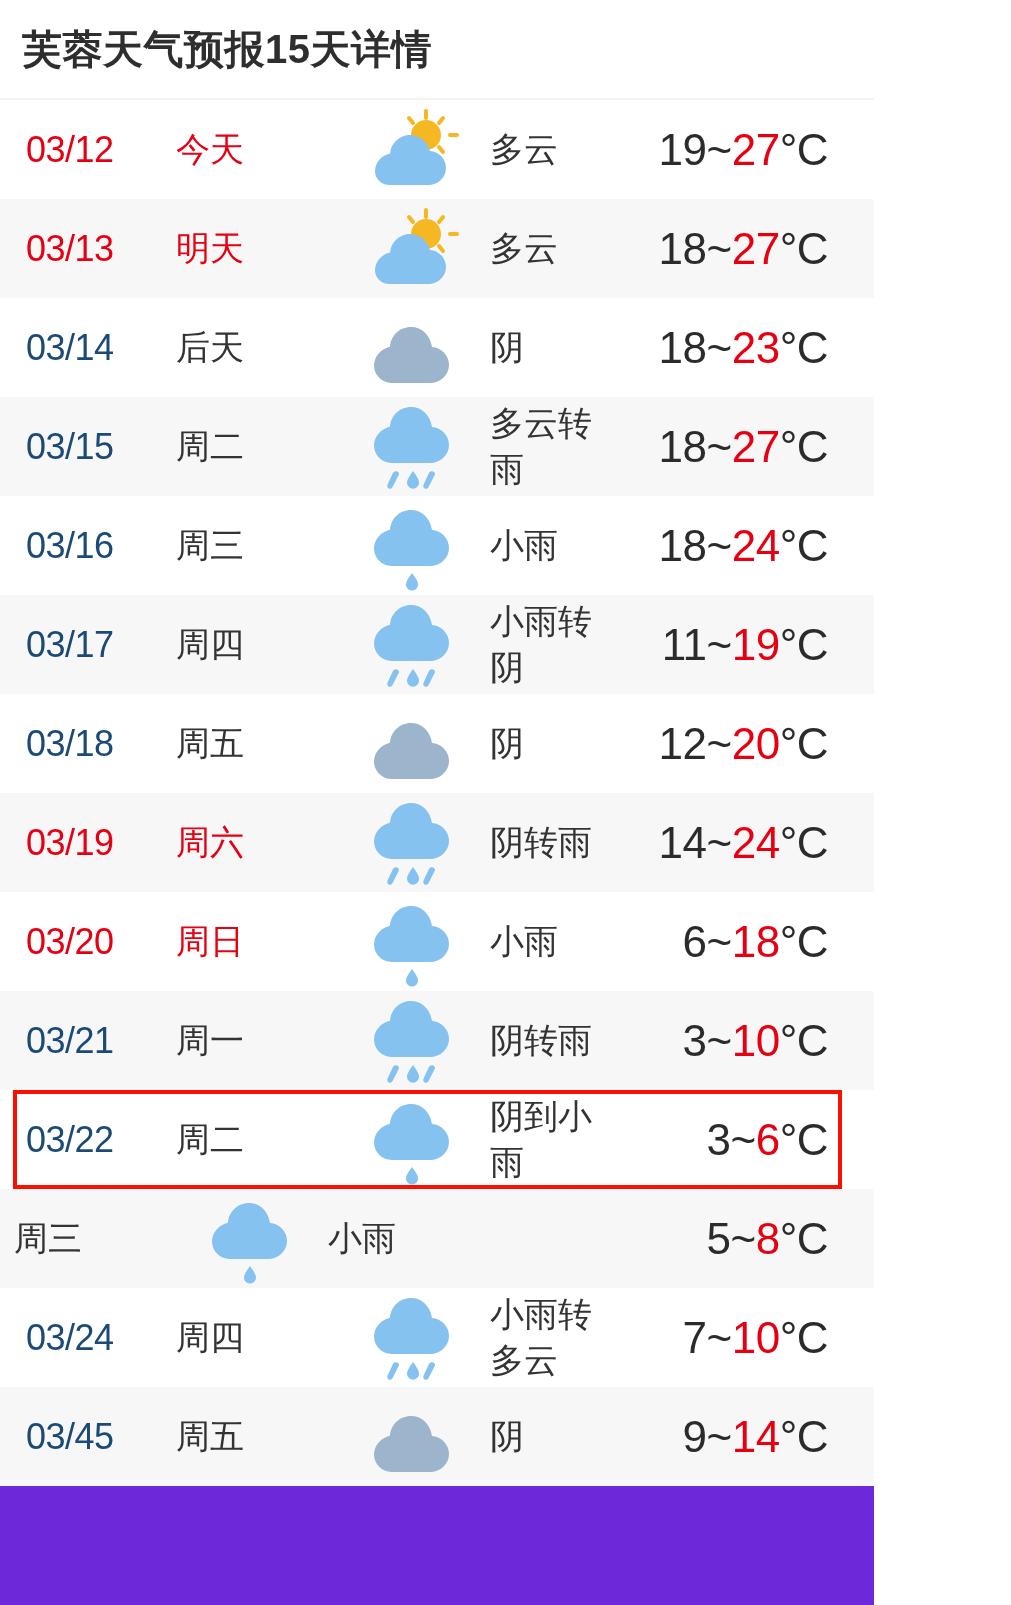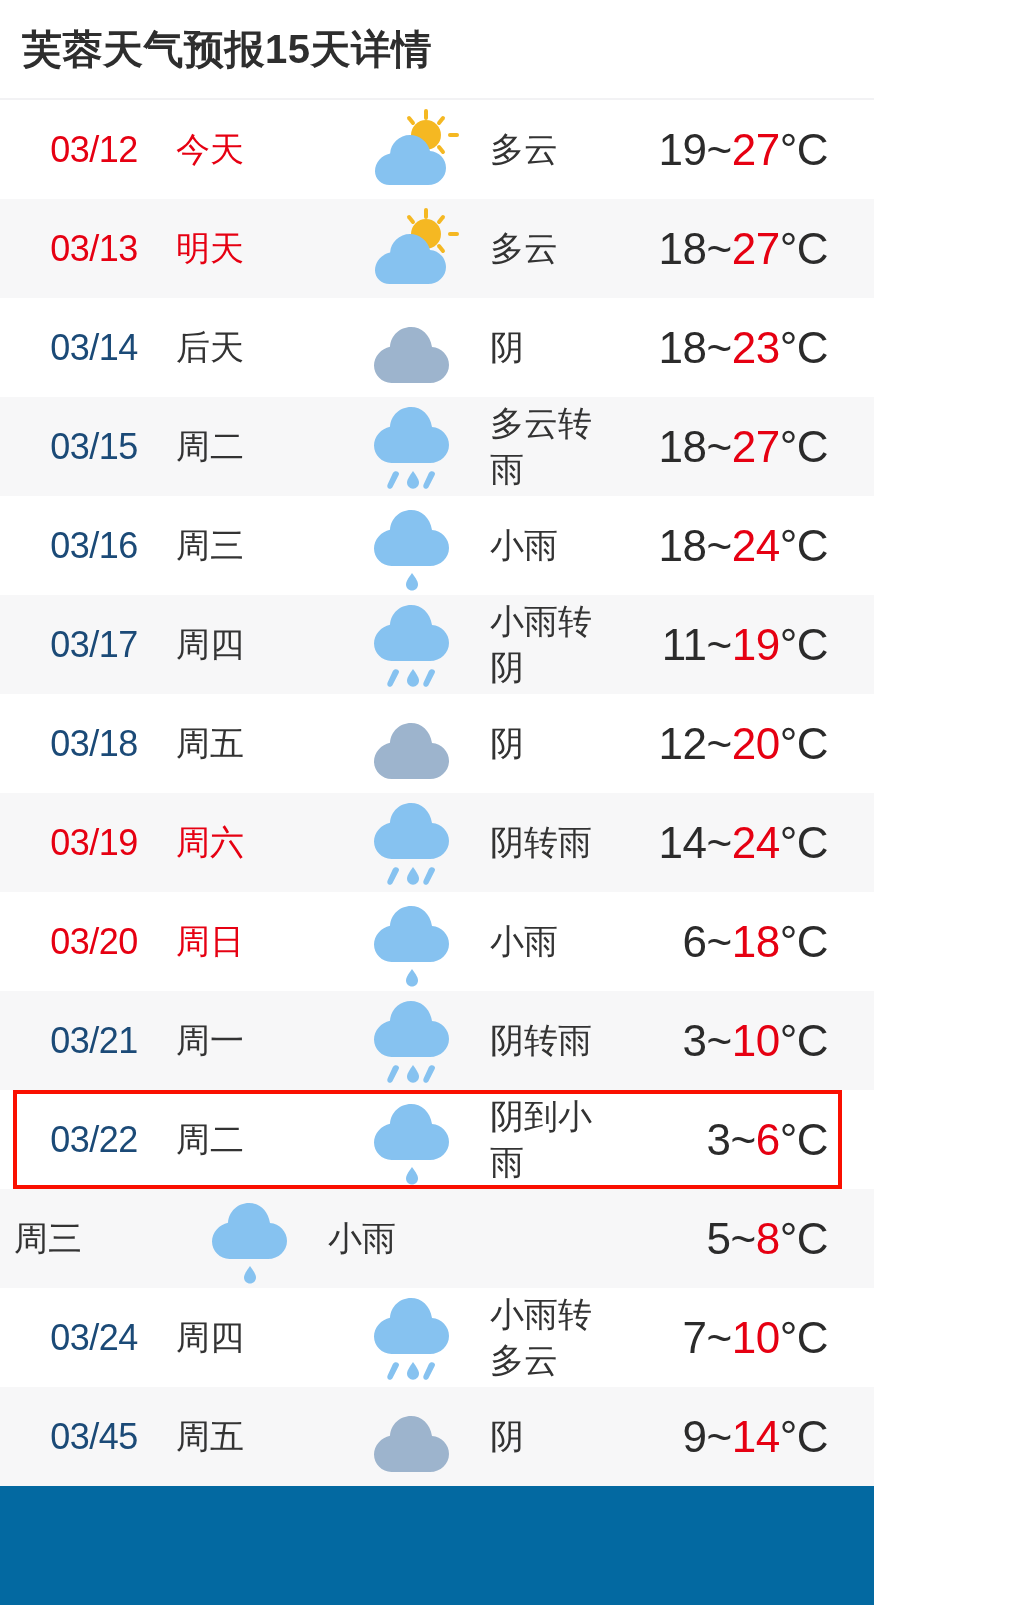--- a/index.html
+++ b/index.html
@@ -13,21 +13,21 @@
   body {
     font-family: "Liberation Sans", "DejaVu Sans", sans-serif;
     -webkit-font-smoothing: antialiased;
     overflow: hidden;
   }
 
   .page {
     width: 874px;
     height: 1605px;
     position: relative;
-    background: #0369a1;
+    background: #6d28d9;
   }
 
   
   .title-bar {
     height: 100px;
     display: flex;
     align-items: center;
     padding-left: 22px;
     border-bottom: 2px solid #f2f2f4;
     background: #ffffff;
@@ -54,21 +54,20 @@
   }
   .row.alt { background: #f7f7f8; }
 
   .cell-date {
     width: 162px;
     padding-left: 26px;
     font-size: 36px;
     color: #1b4a77;
     letter-spacing: -0.5px;
     flex: none;
-    text-align: center;
   }
   .cell-week {
     width: 190px;
     font-size: 34px;
     color: #333333;
     padding-left: 14px;
     flex: none;
   }
   .cell-icon {
     width: 120px;

